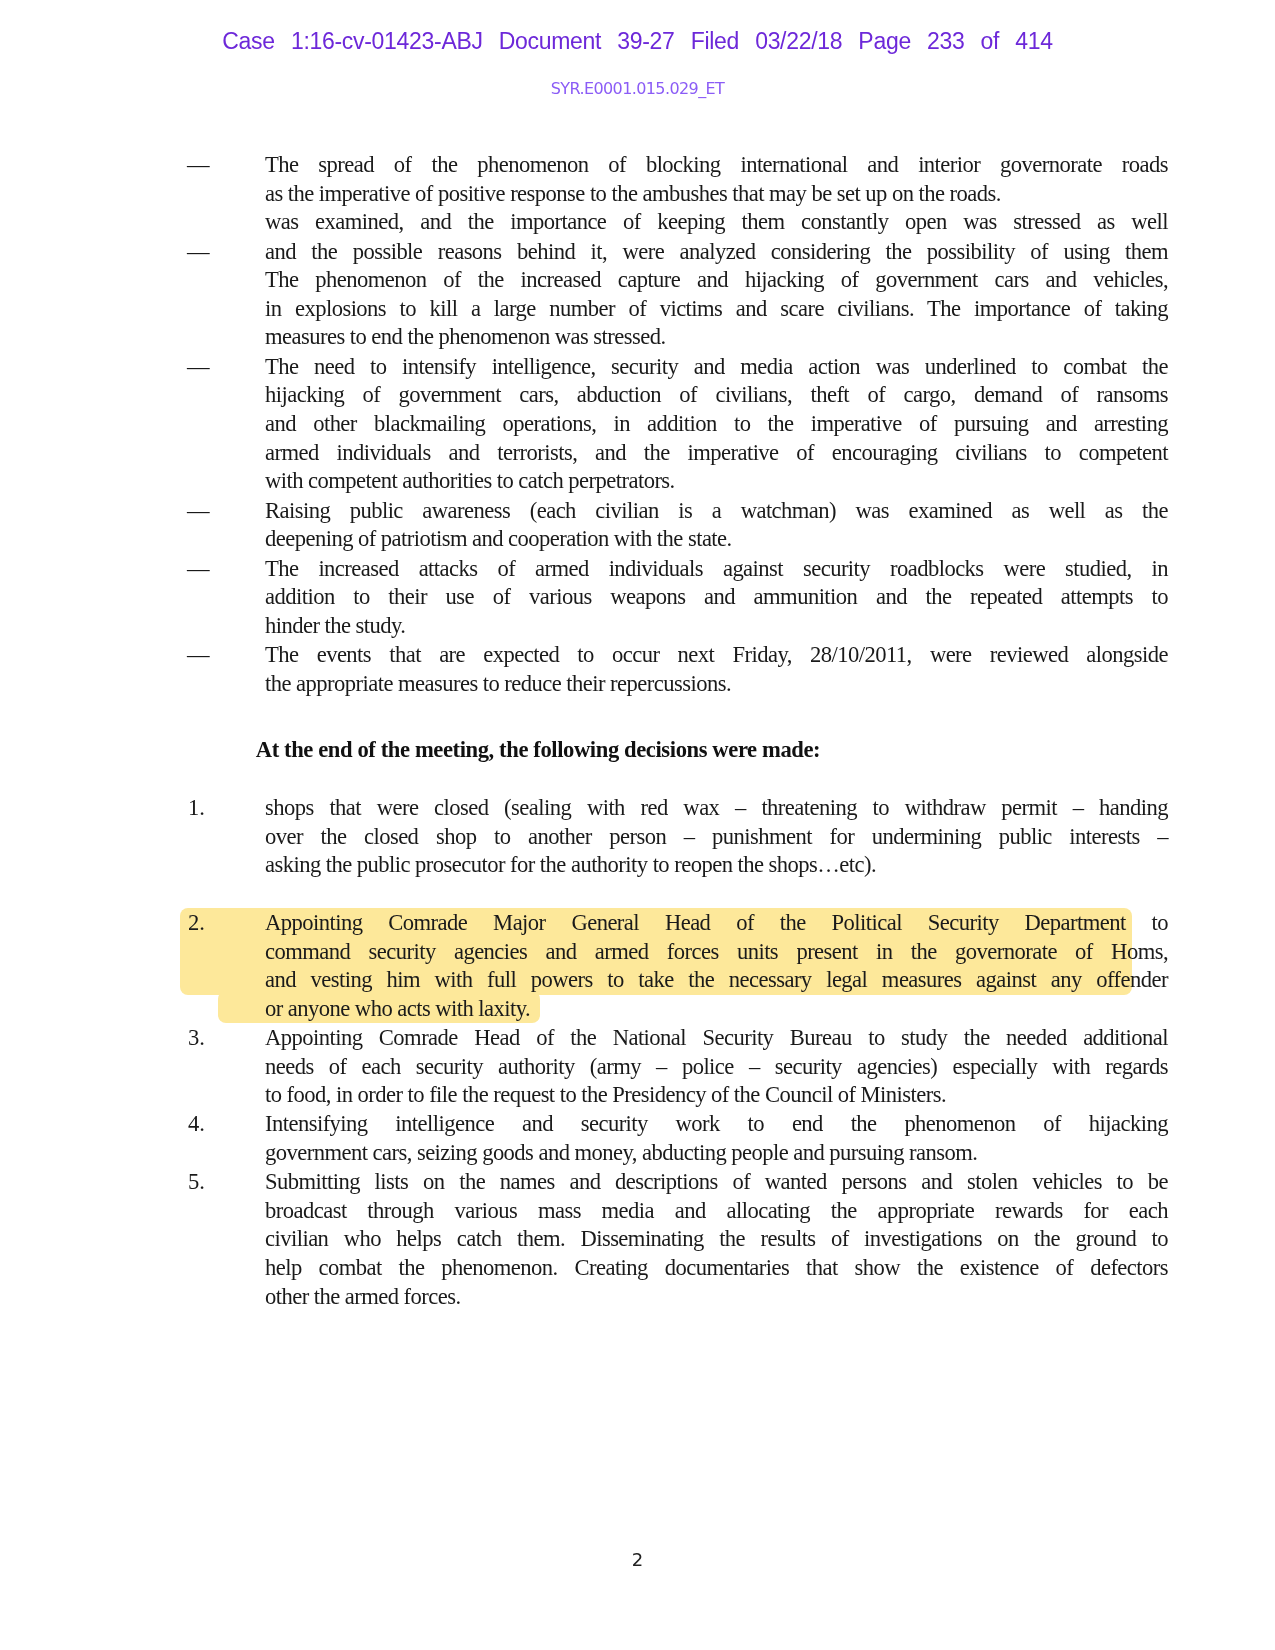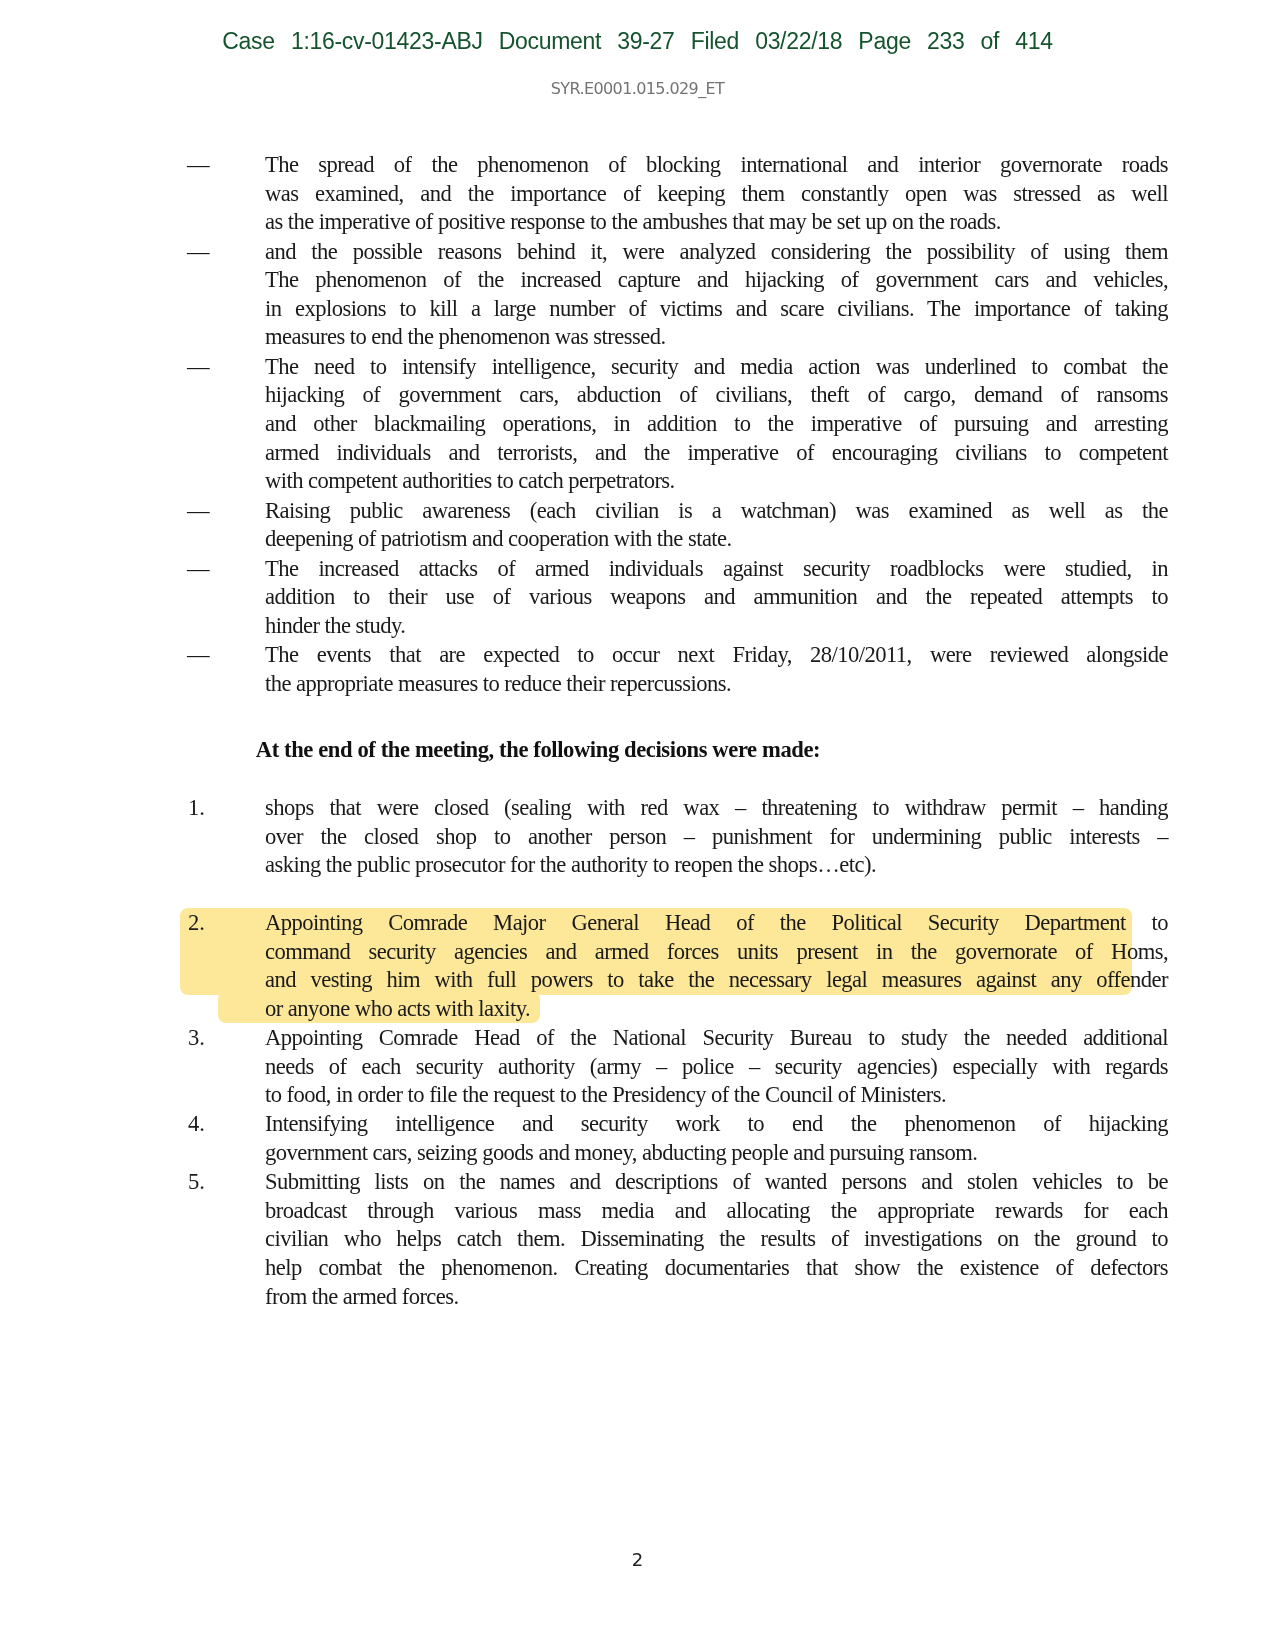--- a/index.html
+++ b/index.html
@@ -1,24 +1,24 @@
 <!DOCTYPE html>
 <html><head>
   <meta charset="utf-8">
   <style>
     html, body { margin: 0; padding: 0; background: #ffffff; }
     body { width: 1275px; height: 1650px; position: relative; overflow: hidden; color: #1a1a1a; }
     .case-header {
       position: absolute; left: 0; width: 1275px; top: 28px; text-align: center;
       font-family: "Liberation Sans", sans-serif; font-size: 23px; letter-spacing: -0.3px;
-      word-spacing: 10px; color: #14532d;
+      word-spacing: 10px; color: #6d28d9;
     }
     .bates {
       position: absolute; left: 0; width: 1275px; top: 79px; text-align: center;
-      font-family: "DejaVu Sans", sans-serif; font-size: 16px; letter-spacing: -0.6px; color: #737373;
+      font-family: "DejaVu Sans", sans-serif; font-size: 16px; letter-spacing: -0.6px; color: #8b5cf6;
     }
     .page-num {
       position: absolute; left: 0; width: 1275px; top: 1549px; text-align: center;
       font-family: "DejaVu Sans", sans-serif; font-size: 18px; color: #222;
     }
     .body-text {
       position: absolute; left: 0; top: 0; width: 1275px;
       font-family: "Liberation Serif", serif; font-size: 22.6px; color: #1a1a1a;
     }
     .item { position: absolute; left: 0; width: 1275px; }
@@ -45,22 +45,22 @@
 <div>
   <div class="case-header">Case 1:16-cv-01423-ABJ   Document 39-27   Filed 03/22/18   Page 233 of 414</div>
   <div class="bates">SYR.E0001.015.029_ET</div>
 
   <div class="body-text">
     <div id="bullets">
         <div class="item" style="top: 151px;">
           <span class="marker" style="top: 0px;">—</span>
           <div class="lines" style="top: 0px;">
             <span class="line">The spread of the phenomenon of blocking international and interior governorate roads</span>
+            <span class="line last">as the imperative of positive response to the ambushes that may be set up on the roads.</span>
             <span class="line">was examined, and the importance of keeping them constantly open was stressed as well</span>
-            <span class="line last">as the imperative of positive response to the ambushes that may be set up on the roads.</span>
           </div>
         </div>
         <div class="item" style="top: 237.6px;">
           <span class="marker" style="top: 0px;">—</span>
           <div class="lines" style="top: 0px;">
             <span class="line">and the possible reasons behind it, were analyzed considering the possibility of using them</span>
             <span class="line">The phenomenon of the increased capture and hijacking of government cars and vehicles,</span>
             <span class="line">in explosions to kill a large number of victims and scare civilians. The importance of taking</span>
             <span class="line last">measures to end the phenomenon was stressed.</span>
           </div>
@@ -134,20 +134,20 @@
             <span class="line last">government cars, seizing goods and money, abducting people and pursuing ransom.</span>
           </div>
         </div>
         <div class="item" style="top: 1168.2px;">
           <span class="marker num-marker" style="top: 0px;">5.</span>
           <div class="lines" style="top: 0px;">
             <span class="line">Submitting lists on the names and descriptions of wanted persons and stolen vehicles to be</span>
             <span class="line">broadcast through various mass media and allocating the appropriate rewards for each</span>
             <span class="line">civilian who helps catch them. Disseminating the results of investigations on the ground to</span>
             <span class="line">help combat the phenomenon. Creating documentaries that show the existence of defectors</span>
-            <span class="line last">from the armed forces.</span>
+            <span class="line last">other the armed forces.</span>
           </div>
         </div>
       </div>
   </div>
 
   <div class="page-num">2</div>
 </div>
 
 </body></html>

